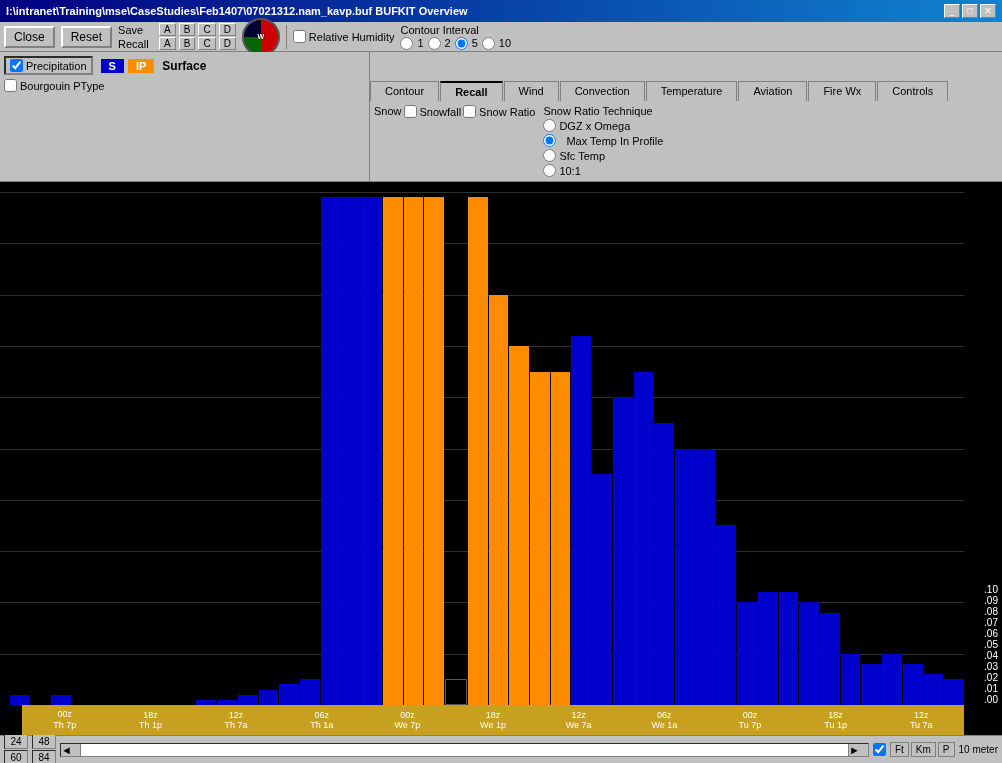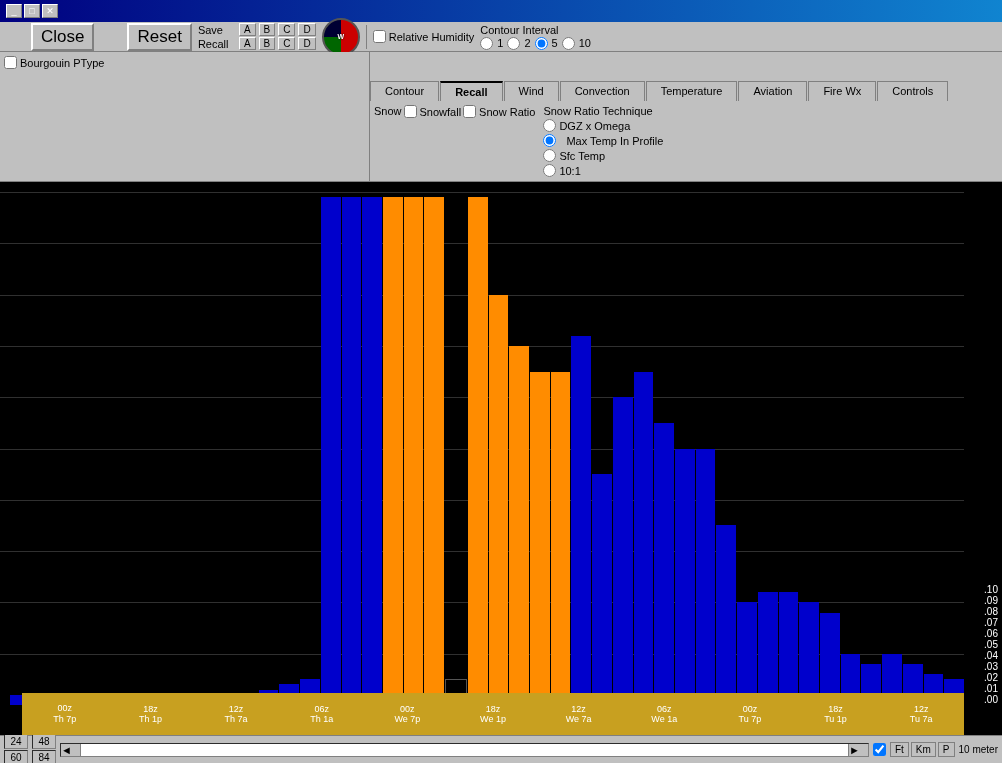--- a/index.html
+++ b/index.html
@@ -27,24 +27,23 @@
       display: flex; align-items: center; justify-content: center;
     }
     .btn {
       background: #c0c0c0;
       border: 2px solid;
       border-top-color: #fff;
       border-left-color: #fff;
       border-bottom-color: #808080;
       border-right-color: #808080;
       padding: 2px 8px;
-      font-size: 17px;
+      font-size: 12px;
       cursor: pointer;
       font-family: Arial, sans-serif;
-      margin-left: 27px;
     }
     .save-recall-area {
       display: flex;
       flex-direction: column;
       gap: 1px;
     }
     .save-recall-row {
       display: flex;
       align-items: center;
       gap: 3px;
@@ -135,20 +134,21 @@
       gap: 6px;
       height: 30px;
     }
   </style>
 </head>
 <body>
 
 <div class="full-layout">
 
   <div class="title-bar">
+    <span class="title-bar-text">l:\intranet\Training\mse\CaseStudies\Feb1407\07021312.nam_kavp.buf BUFKIT Overview</span>
     <div class="title-bar-buttons">
       <div class="title-btn">_</div>
       <div class="title-btn">□</div>
       <div class="title-btn">✕</div>
     </div>
   </div>
 
   <div class="full-toolbar">
     <button class="btn">Close</button>
     <button class="btn">Reset</button>
@@ -193,20 +193,31 @@
         <input type="radio" name="contour" value="10" style="">
           <span>10</span>
       </div>
     </div>
   </div>
 
   <div style="display:flex;background:#c0c0c0;border-bottom:1px solid #808080;">
 
     <div style="width:370px;border-right:1px solid #808080;padding:4px;display:flex;flex-direction:column;gap:4px;">
 
+      <div style="display:flex;align-items:center;gap:8px;">
+        <label style="display:flex;align-items:center;gap:3px;font-size:11px;border:2px inset #808080;padding:1px 4px;">
+          <input type="checkbox" checked="" style="">
+          <span>Precipitation</span>
+        </label>
+        <div style="display:flex;align-items:center;gap:4px;">
+          <span class="s-badge">S</span>
+          <span class="ip-badge">IP</span>
+        </div>
+        <span style="font-size:12px;font-weight:bold;">Surface</span>
+      </div>
 
       <div style="display:flex;gap:4px;">
         <label style="display:flex;align-items:center;gap:3px;font-size:11px;">
           <input type="checkbox" style="">
           <span>Bourgouin PType</span>
         </label>
       </div>
     </div>
 
     <div style="flex:1;display:flex;flex-direction:column;">
@@ -334,21 +345,21 @@
         <div style="flex:1;background:#0000cc;height:20%;"></div>
         <div style="flex:1;background:#0000cc;height:18%;"></div>
         <div style="flex:1;background:#0000cc;height:10%;"></div>
         <div style="flex:1;background:#0000cc;height:8%;"></div>
         <div style="flex:1;background:#0000cc;height:10%;"></div>
         <div style="flex:1;background:#0000cc;height:8%;"></div>
         <div style="flex:1;background:#0000cc;height:6%;"></div>
         <div style="flex:1;background:#0000cc;height:5%;"></div>
       </div>
 
-      <div style="position:absolute;bottom:0;left:22px;right:38px;height:42px;background:#c8a020;display:flex;justify-content:flex-end;">
+      <div style="position:absolute;bottom:0;left:22px;right:38px;height:30px;background:#c8a020;display:flex;">
         <div style="flex:4;display:flex;align-items:center;justify-content:center;color:white;font-size:9px;text-align:center;line-height:1.2;">
           <div>
               <div>00z</div>
               <div>Th 7p</div>
             </div>
         </div>
         <div style="flex:4;display:flex;align-items:center;justify-content:center;color:white;font-size:9px;text-align:center;">
           <div>
               <div>18z</div>
               <div>Th 1p</div>

